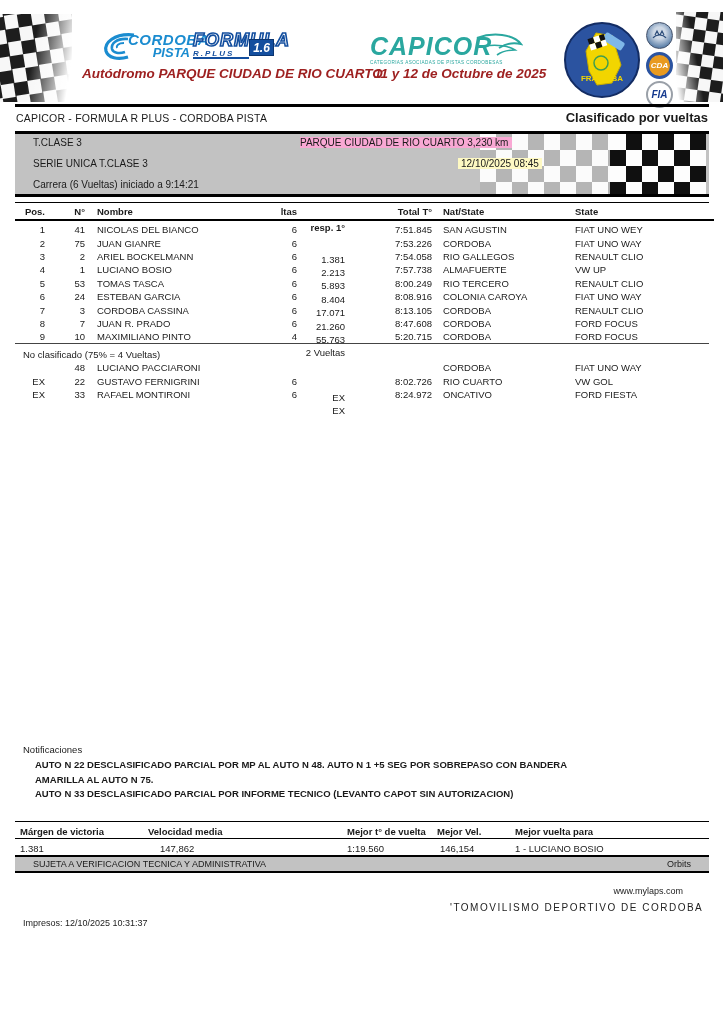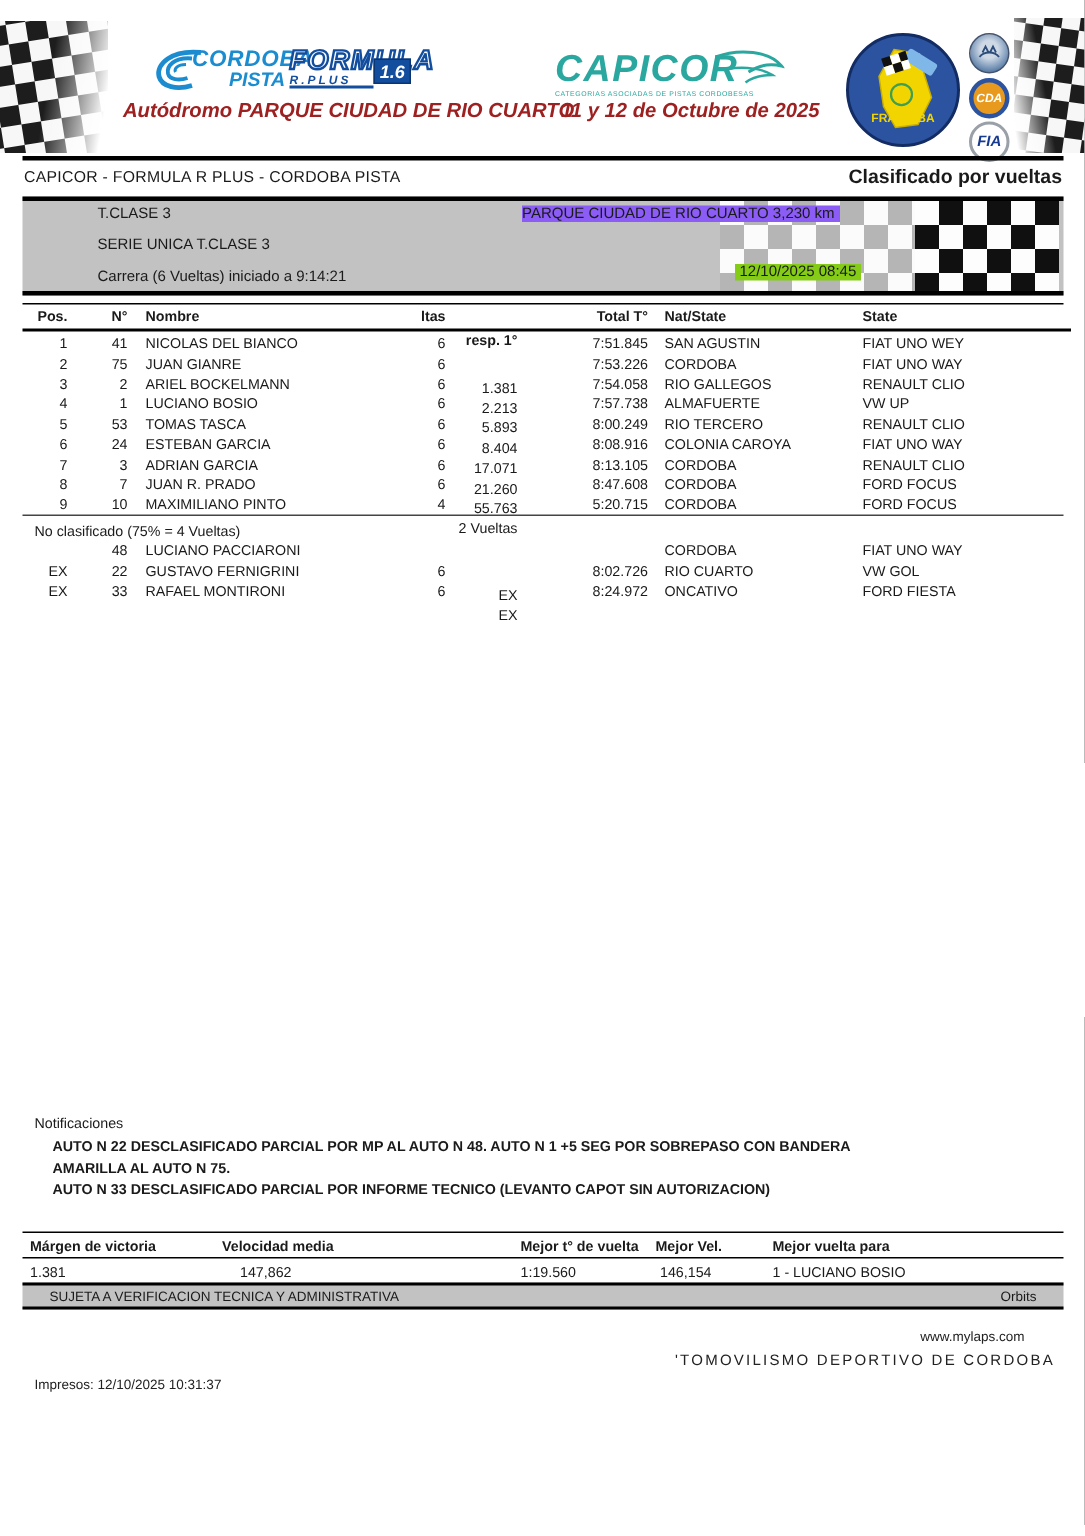--- a/index.html
+++ b/index.html
@@ -44,21 +44,21 @@
   .checker-gray { position:absolute; background:
       conic-gradient(#b5b5b5 90deg,#fbfbfb 90deg 180deg,#b5b5b5 180deg 270deg,#fbfbfb 270deg);
       background-size:32px 32px; }
   .checker-dark { position:absolute; background:
       conic-gradient(#101010 90deg,#fdfdfd 90deg 180deg,#101010 180deg 270deg,#fdfdfd 270deg);
       background-size:32px 32px; }
 
   .titleL { font-size:10.5px; letter-spacing:0.2px; }
   .titleR { font-size:13px; font-weight:bold; }
 
-  .infotext { position:absolute; font-size:10px; white-space:nowrap;margin-left:32px; }
+  .infotext { position:absolute; font-size:10px; white-space:nowrap; }
 
   
   .rt { position:absolute; left:15px; width:699px; font-size:9.5px; }
   .rrow { display:flex; height:13.4px; align-items:center; white-space:nowrap; }
   .rhead { font-weight:bold; height:14px; }
   .c-pos  { width:30px;  text-align:right; }
   .c-num  { width:40px;  text-align:right; }
   .c-name { width:195px; text-align:left; padding-left:12px; overflow:hidden; }
   .c-laps { width:17px;  text-align:right; }
   .c-gap  { width:48px;  text-align:right;margin-top:32px; }
@@ -151,23 +151,23 @@
   </div>
 
   <div class="rule" style="left:15px;top:104px;width:694px;height:3px;"></div>
   <div class="abs titleL" style="left:16px;top:112px;">CAPICOR - FORMULA R PLUS - CORDOBA PISTA</div>
   <div class="abs titleR" style="right:15px;top:110px;">Clasificado por vueltas</div>
 
   <div class="graybox" style="left:15px;top:131px;width:694px;height:66px;"></div>
   <div class="checker-gray" style="left:480px;top:134px;width:130px;height:60px;"></div>
   <div class="checker-dark" style="left:610px;top:134px;width:96px;height:60px;"></div>
   <div class="infotext" style="left:33px;top:137px;">T.CLASE 3</div>
-  <div class="infotext" style="left:316px;top:137px;background:#8b5cf6;padding-right:4px;">PARQUE CIUDAD DE RIO CUARTO 3,230 km</div>
+  <div class="infotext" style="left:300px;top:137px;background:#f9a8d4;padding-right:4px;">PARQUE CIUDAD DE RIO CUARTO 3,230 km</div>
   <div class="infotext" style="left:33px;top:158px;">SERIE UNICA  T.CLASE 3</div>
-  <div class="infotext" style="left:458px;top:176px;background:#84cc16;padding:0 3px;">12/10/2025 08:45</div>
+  <div class="infotext" style="left:458px;top:158px;background:#fef9c3;padding:0 3px;">12/10/2025 08:45</div>
   <div class="infotext" style="left:33px;top:179px;">Carrera (6 Vueltas) iniciado a 9:14:21</div>
 
   <div class="rule" style="left:15px;top:202px;width:694px;height:1px;"></div>
 
   <div class="rt" style="top:204px;">
     <div class="rrow rhead">
       <div class="c-pos">Pos.</div>
       <div class="c-num">N°</div>
       <div class="c-name">Nombre</div>
       <div class="c-laps">ltas</div>
@@ -234,21 +234,21 @@
         <div class="c-name">ESTEBAN GARCIA</div>
         <div class="c-laps">6</div>
         <div class="c-gap">17.071</div>
         <div class="c-total">8:08.916</div>
         <div class="c-nat">COLONIA CAROYA</div>
         <div class="c-make">FIAT UNO WAY</div>
     </div>
     <div class="rrow">
       <div class="c-pos">7</div>
         <div class="c-num">3</div>
-        <div class="c-name">ADRIAN GARCIA</div>
+        <div class="c-name">CORDOBA CASSINA</div>
         <div class="c-laps">6</div>
         <div class="c-gap">21.260</div>
         <div class="c-total">8:13.105</div>
         <div class="c-nat">CORDOBA</div>
         <div class="c-make">RENAULT CLIO</div>
     </div>
     <div class="rrow">
       <div class="c-pos">8</div>
         <div class="c-num">7</div>
         <div class="c-name">JUAN R. PRADO</div>

